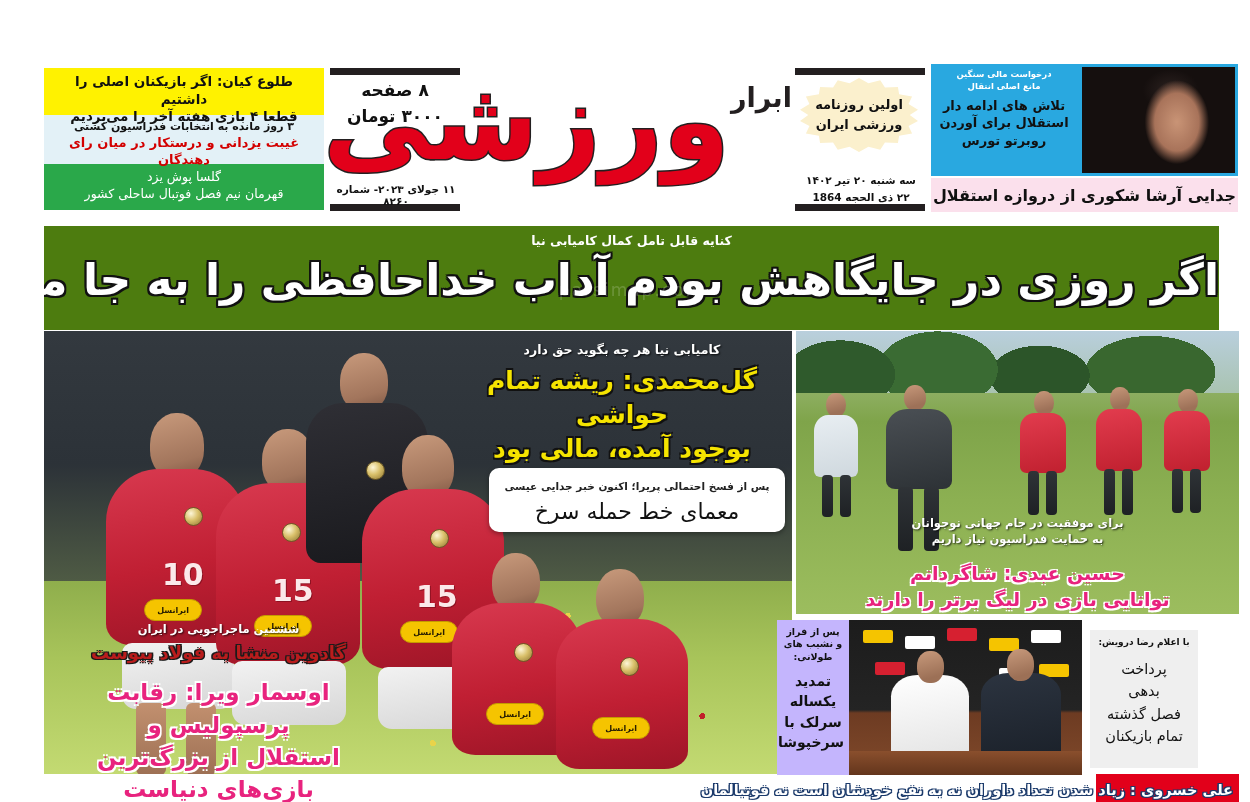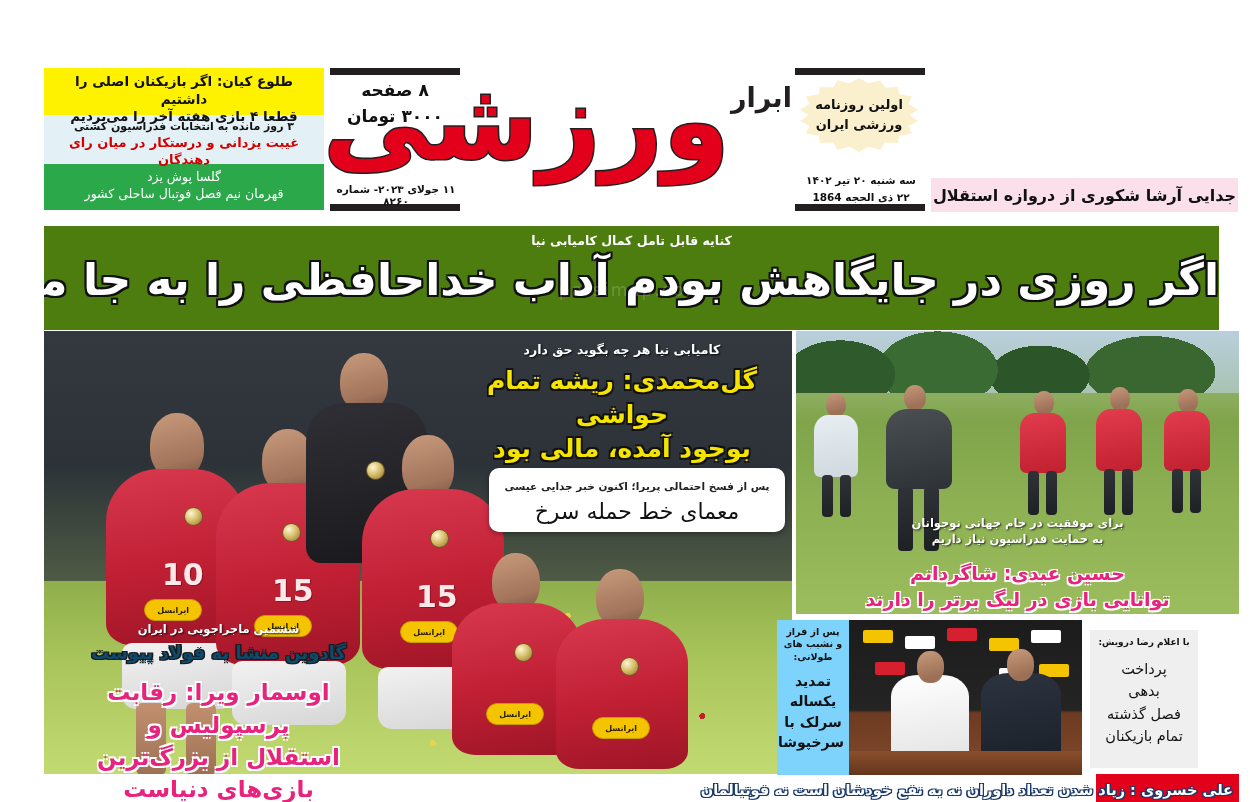--- a/index.html
+++ b/index.html
@@ -324,21 +324,21 @@
     left: 46px; top: 622px;
     width: 345px;
     text-align: center;
   }
   #bl-kicker {
     font-size: 11.5px; font-weight: 700; color: #ffffff;
     line-height: 1.3;
     text-shadow: 1px 1px 2px rgba(0,0,0,.8);
   }
   #bl-head1 {
-    font-size: 18px; font-weight: 700; color: #0c4a6e;
+    font-size: 18px; font-weight: 700; color: #b91c1c;
     line-height: 1.3; margin-top: 4px;
     text-shadow:
       -1.4px -1.4px 0 #1b1b1b, 1.4px -1.4px 0 #1b1b1b,
       -1.4px  1.4px 0 #1b1b1b, 1.4px  1.4px 0 #1b1b1b;
   }
   #bl-head2 {
     font-size: 23px; font-weight: 700; color: #e8237e;
     line-height: 1.4; margin-top: 12px;
     text-shadow:
       -1.6px -1.6px 0 #ffffff, 1.6px -1.6px 0 #ffffff,
@@ -398,21 +398,21 @@
     text-shadow:
       -1.5px -1.5px 0 #ffffff, 1.5px -1.5px 0 #ffffff,
       -1.5px  1.5px 0 #ffffff, 1.5px  1.5px 0 #ffffff;
   }
 
   
   #sign-block {
     position: absolute;
     left: 777px; top: 620px;
     width: 305px; height: 155px;
-    background: #7dd3fc;
+    background: #c4b5fd;
     overflow: hidden;
     display: flex;
     flex-direction: row-reverse;
   }
   #sign-text {
     width: 72px;
     padding: 6px 5px;
     text-align: center;
   }
   #sign-kicker {
@@ -538,20 +538,34 @@
     <div id="badge">
       <div class="bl">اولین روزنامه</div>
       <div class="bl">ورزشی ایران</div>
     </div>
 
     <div id="date-block">
       <div>سه شنبه ۲۰ تیر ۱۴۰۲</div>
       <div>۲۲ ذی الحجه 1864</div>
     </div>
 
+    <div id="promo">
+      <div id="promo-text">
+        <div id="promo-kicker">
+          <div>درخواست مالی سنگین</div>
+          <div>مانع اصلی انتقال</div>
+        </div>
+        <div id="promo-head">
+          <div>تلاش های ادامه دار</div>
+          <div>استقلال برای آوردن</div>
+          <div>روبرتو تورس</div>
+        </div>
+      </div>
+      <div id="promo-photo"></div>
+    </div>
 
     <div id="promo-caption">
       <span>جدایی آرشا شکوری از دروازه استقلال</span>
     </div>
   </div>
 
   <div id="banner">
     <div id="banner-kicker">کنایه قابل تامل کمال کامیابی نیا</div>
     <div id="banner-wm">parsimap.com</div>
     <div id="banner-head">اگر روزی در جایگاهش بودم آداب خداحافظی را به جا می آورم</div>

